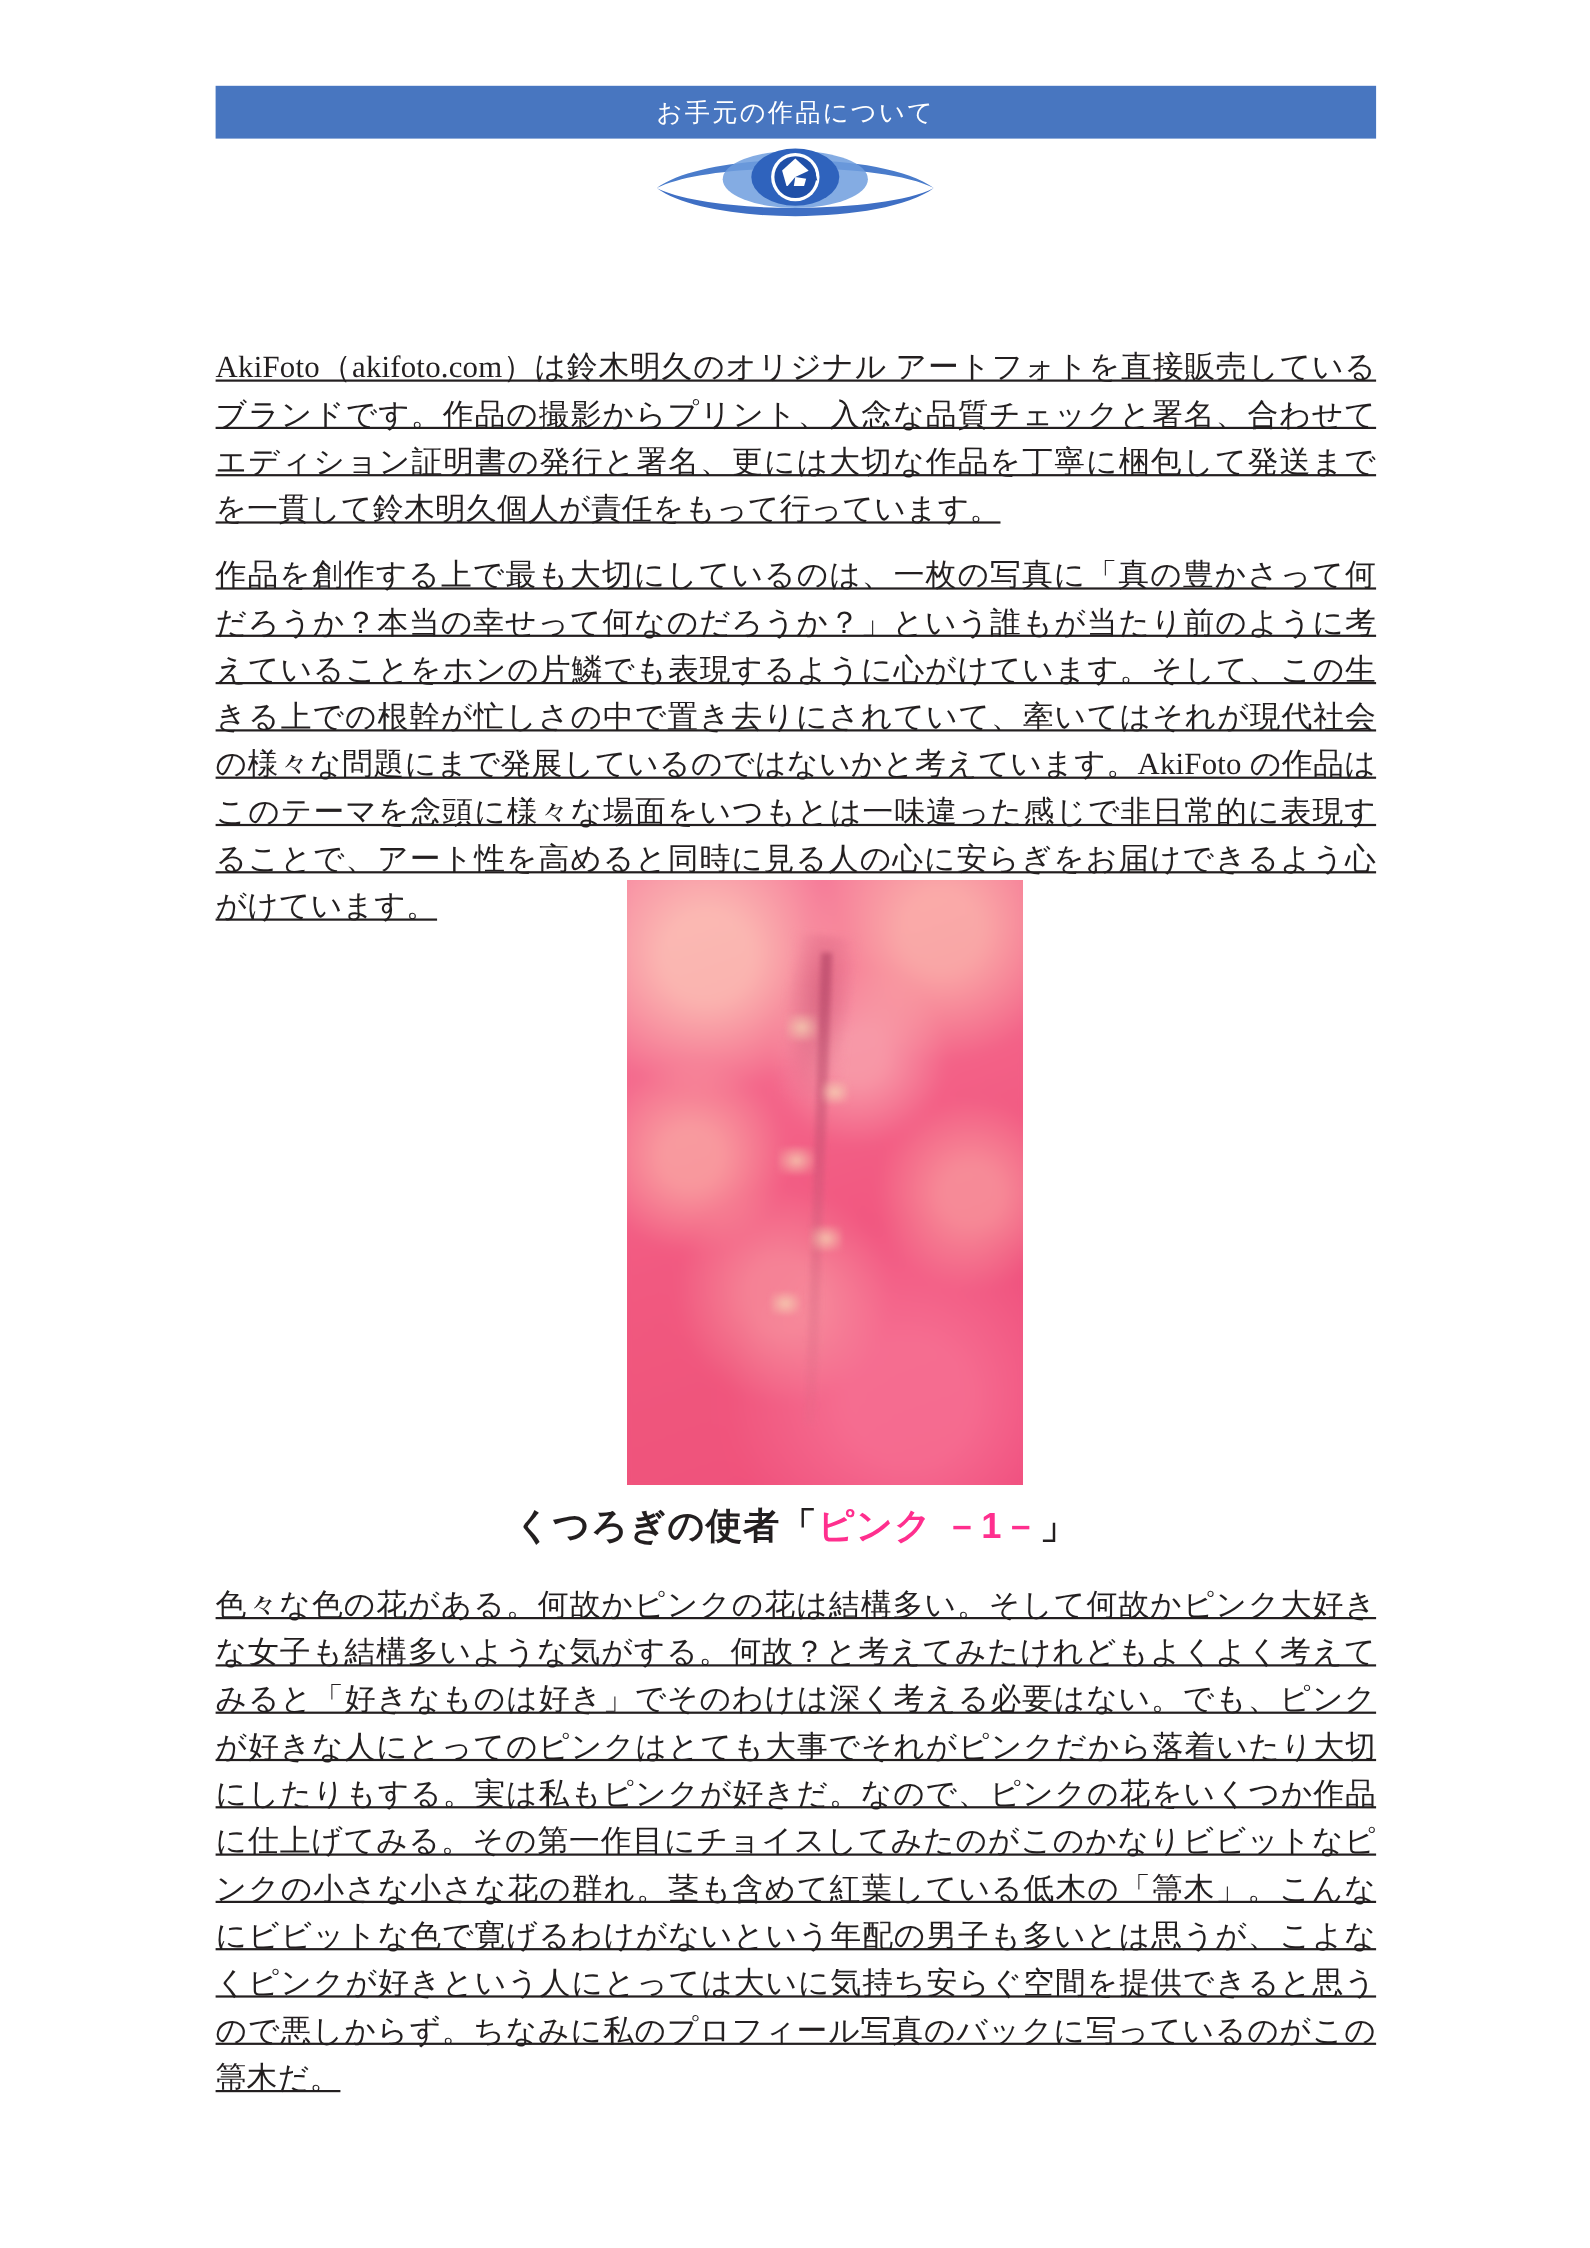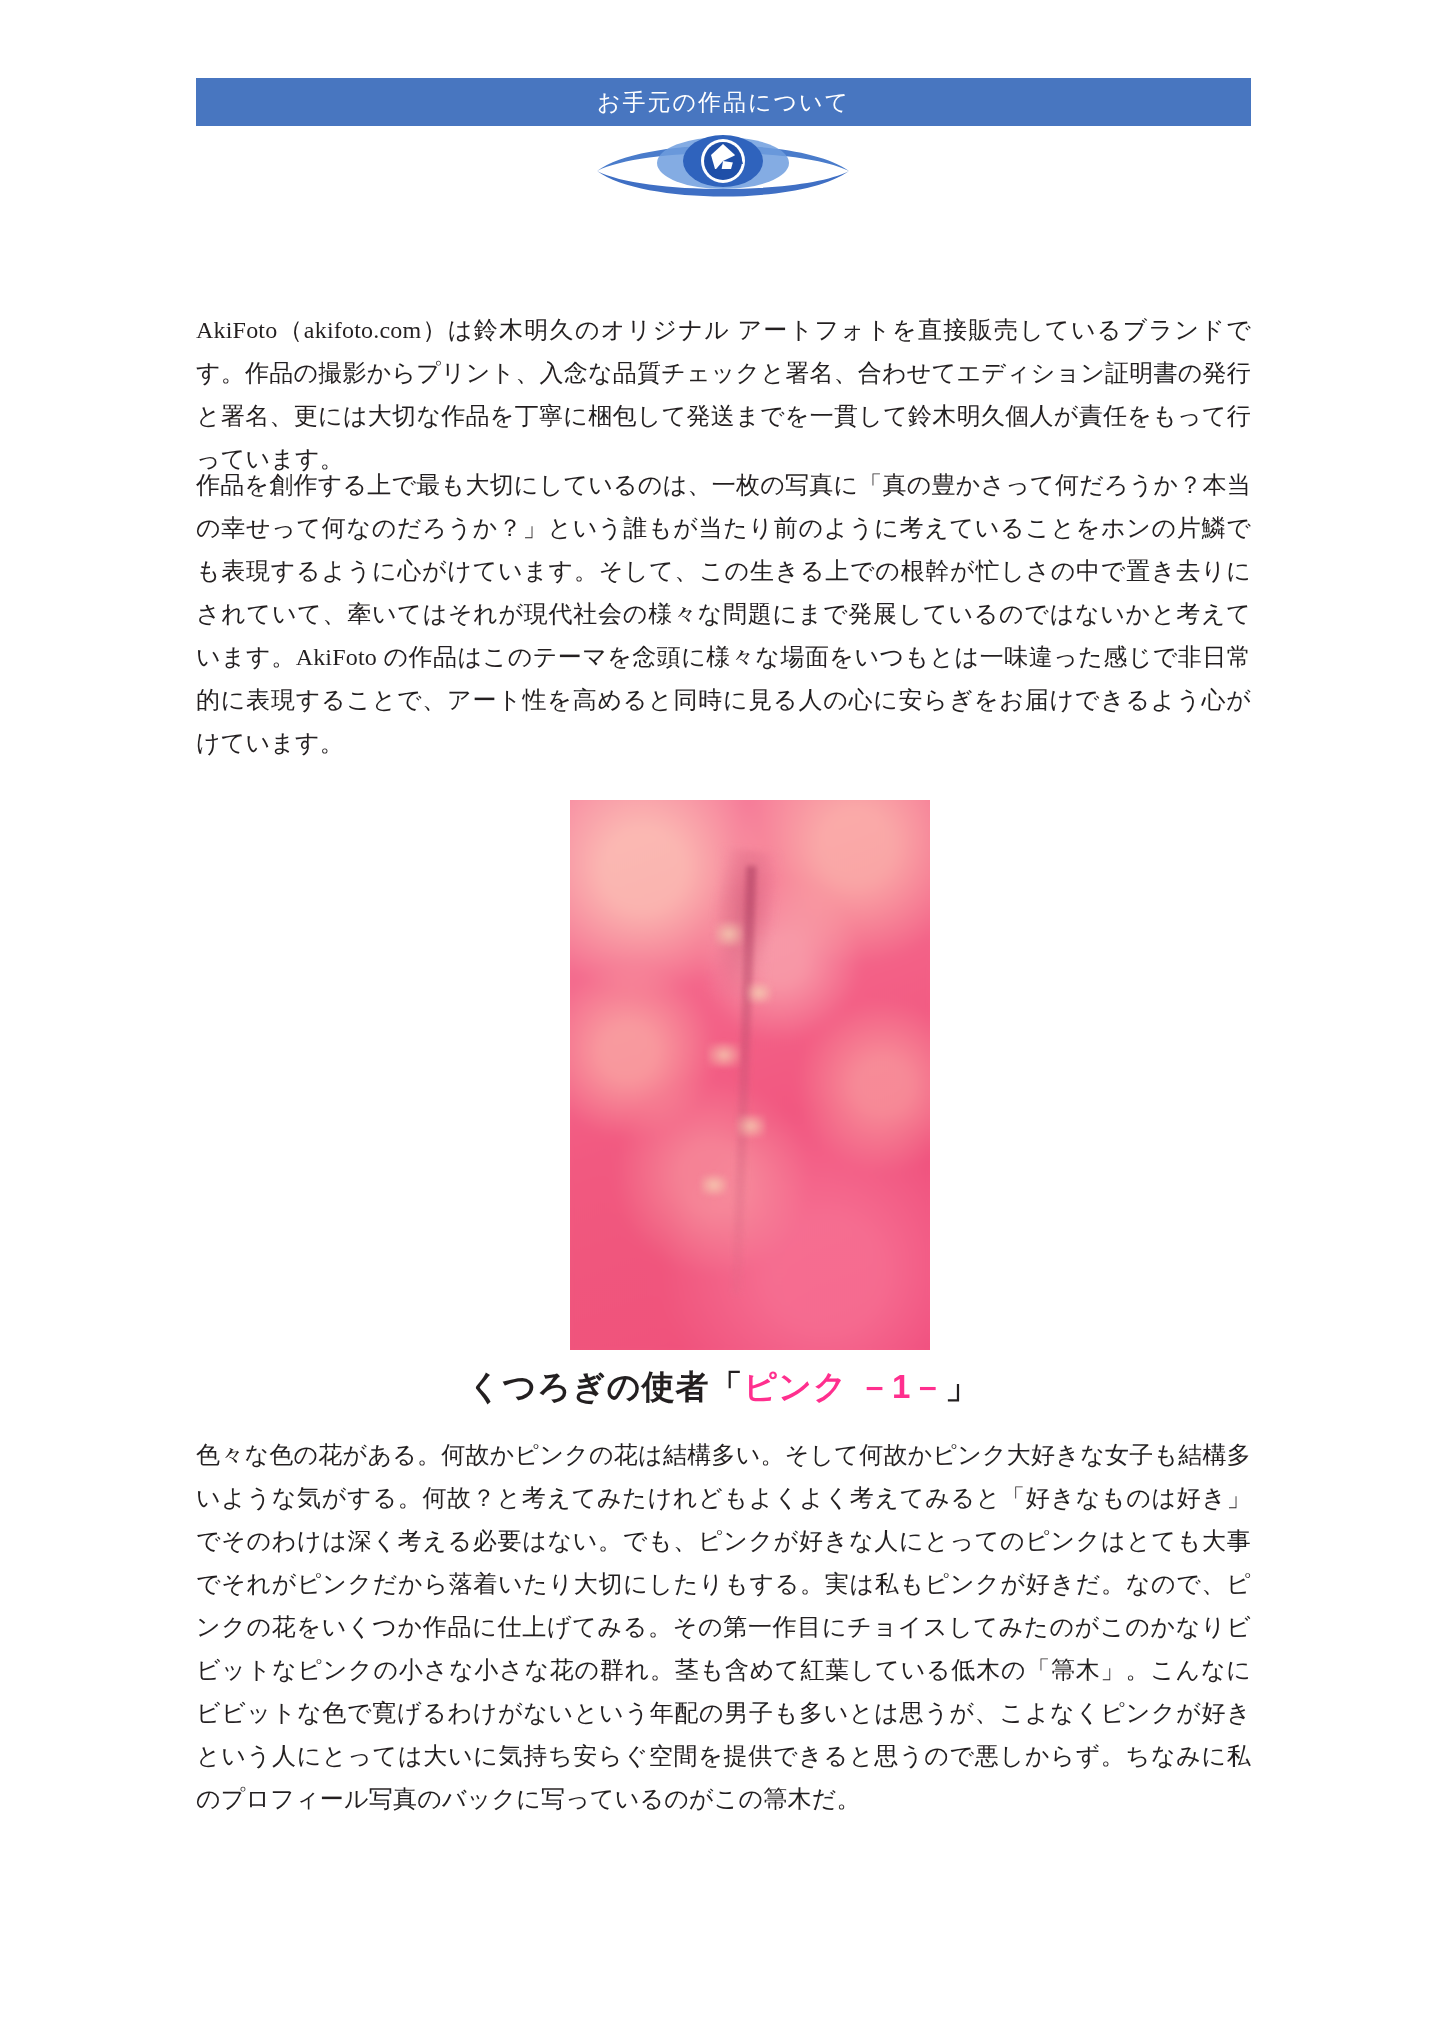--- a/index.html
+++ b/index.html
@@ -46,29 +46,30 @@
     display: flex;
     align-items: center;
     justify-content: center;
   }
   .logo-wrap svg { display: block; }
 
   .body-text {
     position: absolute;
     left: 196px;
     width: 1055px;
-    font-size: 24px;
+    font-size: 28px;
     line-height: 43px;
     text-align: justify;
     text-justify: inter-ideograph;
     letter-spacing: 0.2px;
     color: #231f20;
+    text-decoration: underline;
   }
   #intro-para { top: 285px; }
-  #philosophy-para { top: 440px; }
+  #philosophy-para { top: 474px; }
 
   .photo-frame {
     position: absolute;
     left: 570px;
     top: 800px;
     width: 360px;
     height: 550px;
     overflow: hidden;
     background: #f06f8e;
   }

